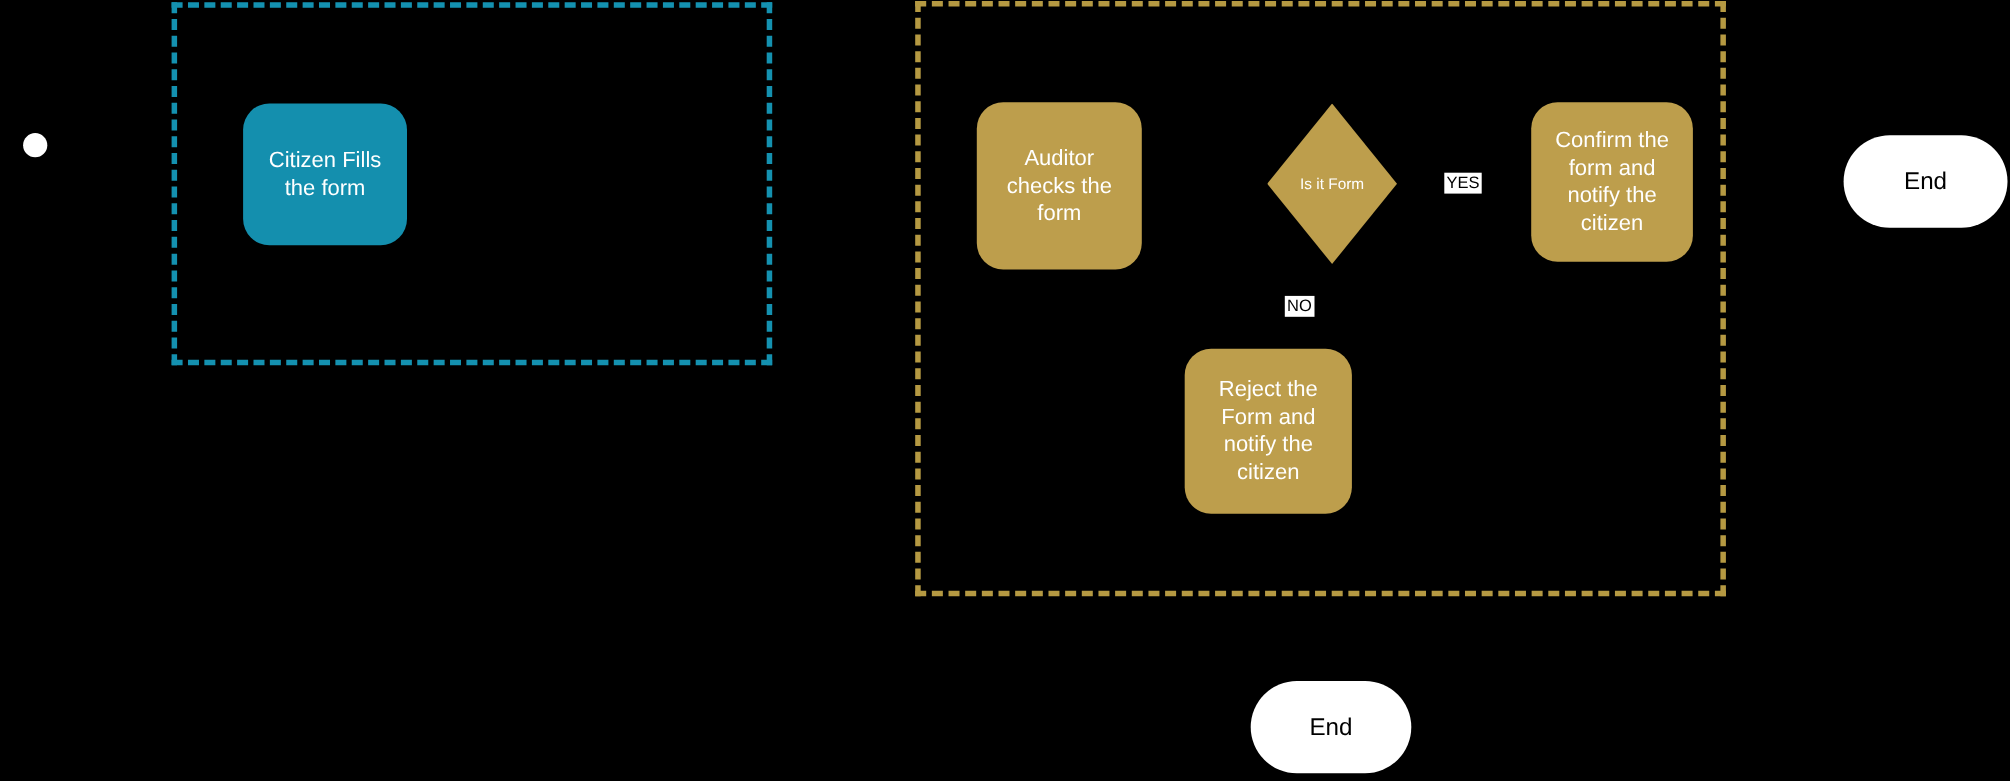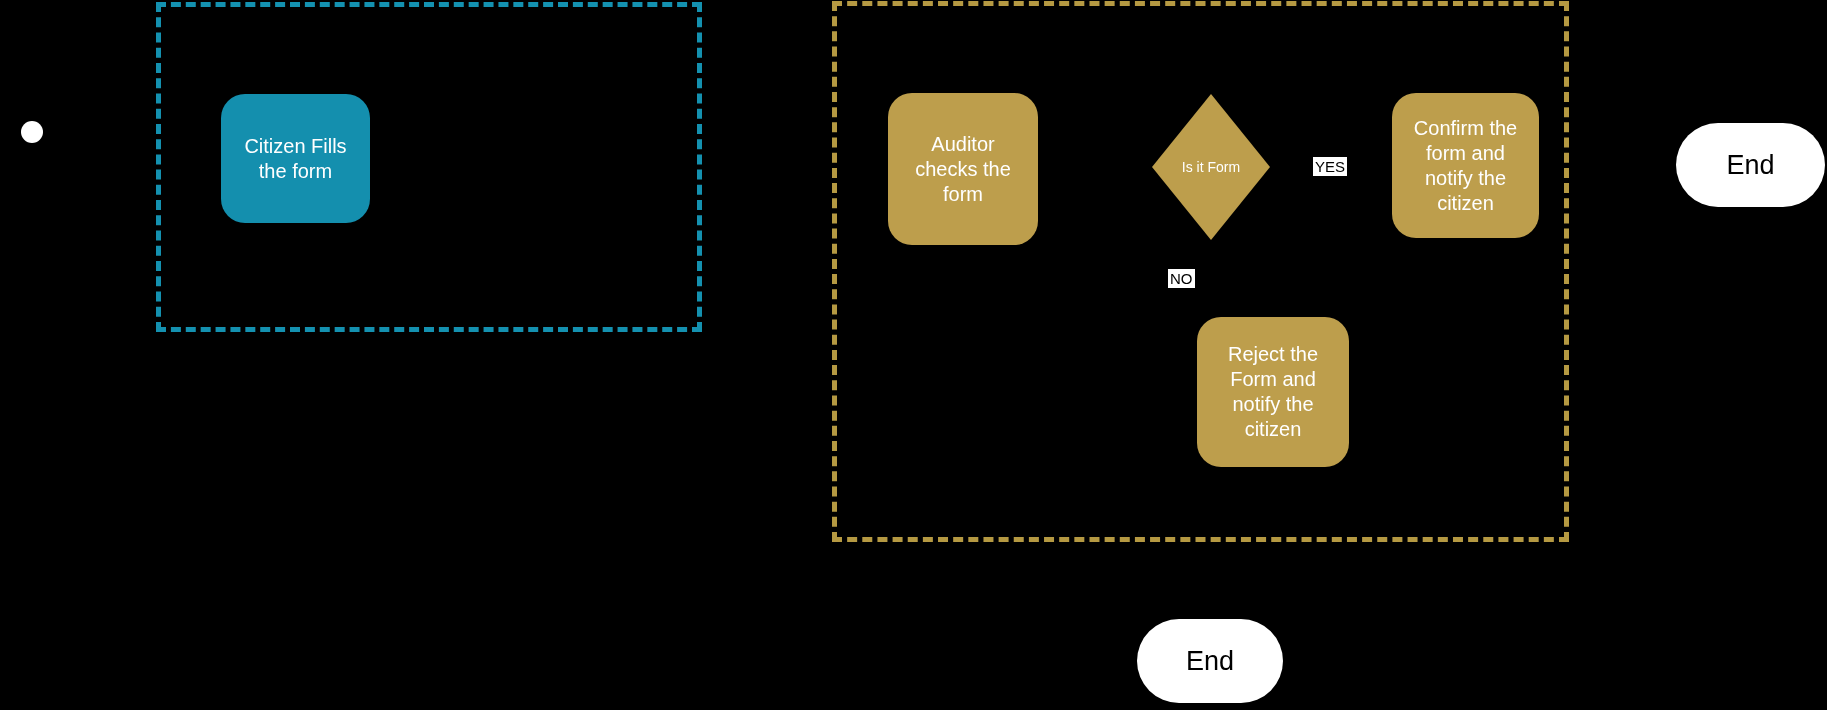--- a/index.html
+++ b/index.html
@@ -54,21 +54,21 @@
     justify-content: center;
     padding: 10px 12px;
   }
   .box.teal-fill { background: #148FAE; }
   .box.gold-fill { background: #BD9E4C; }
 
   .box.fill-form   { left: 221px; top: 94px; width: 149px; height: 129px; }
   .box.submit-form { left: 474px; top: 94px; width: 150px; height: 149px; }
   .box.auditor     { left: 888px; top: 93px; width: 150px; height: 152px; }
   .box.confirm     { left: 1392px; top: 93px; width: 147px; height: 145px; }
-  .box.reject      { left: 1197px; top: 317px; width: 152px; height: 150px; }
+  .box.reject      { left: 1077px; top: 317px; width: 152px; height: 150px; }
 
   
   .diamond {
     left: 1152px; top: 94px;
     width: 118px; height: 146px;
     background: #BD9E4C;
     clip-path: polygon(50% 0%, 100% 50%, 50% 100%, 0% 50%);
     color: #ffffff;
     font-size: 14px;
     display: flex;
@@ -88,21 +88,21 @@
   }
   .edge-chip.yes { left: 1313px; top: 157px; text-align: center; }
   .edge-chip.no  { left: 1168px; top: 269px; }
 
   
   .pill {
     box-sizing: border-box;
     background: #ffffff;
     color: #000000;
     border-radius: 42px;
-    font-size: 27px;
+    font-size: 22px;
     display: flex;
     align-items: center;
     justify-content: center;
     text-align: center;
   }
   .pill.end-right  { left: 1676px; top: 123px; width: 149px; height: 84px; }
   .pill.end-bottom { left: 1137px; top: 619px; width: 146px; height: 84px; }
 </style>
 </head>
 <body>

